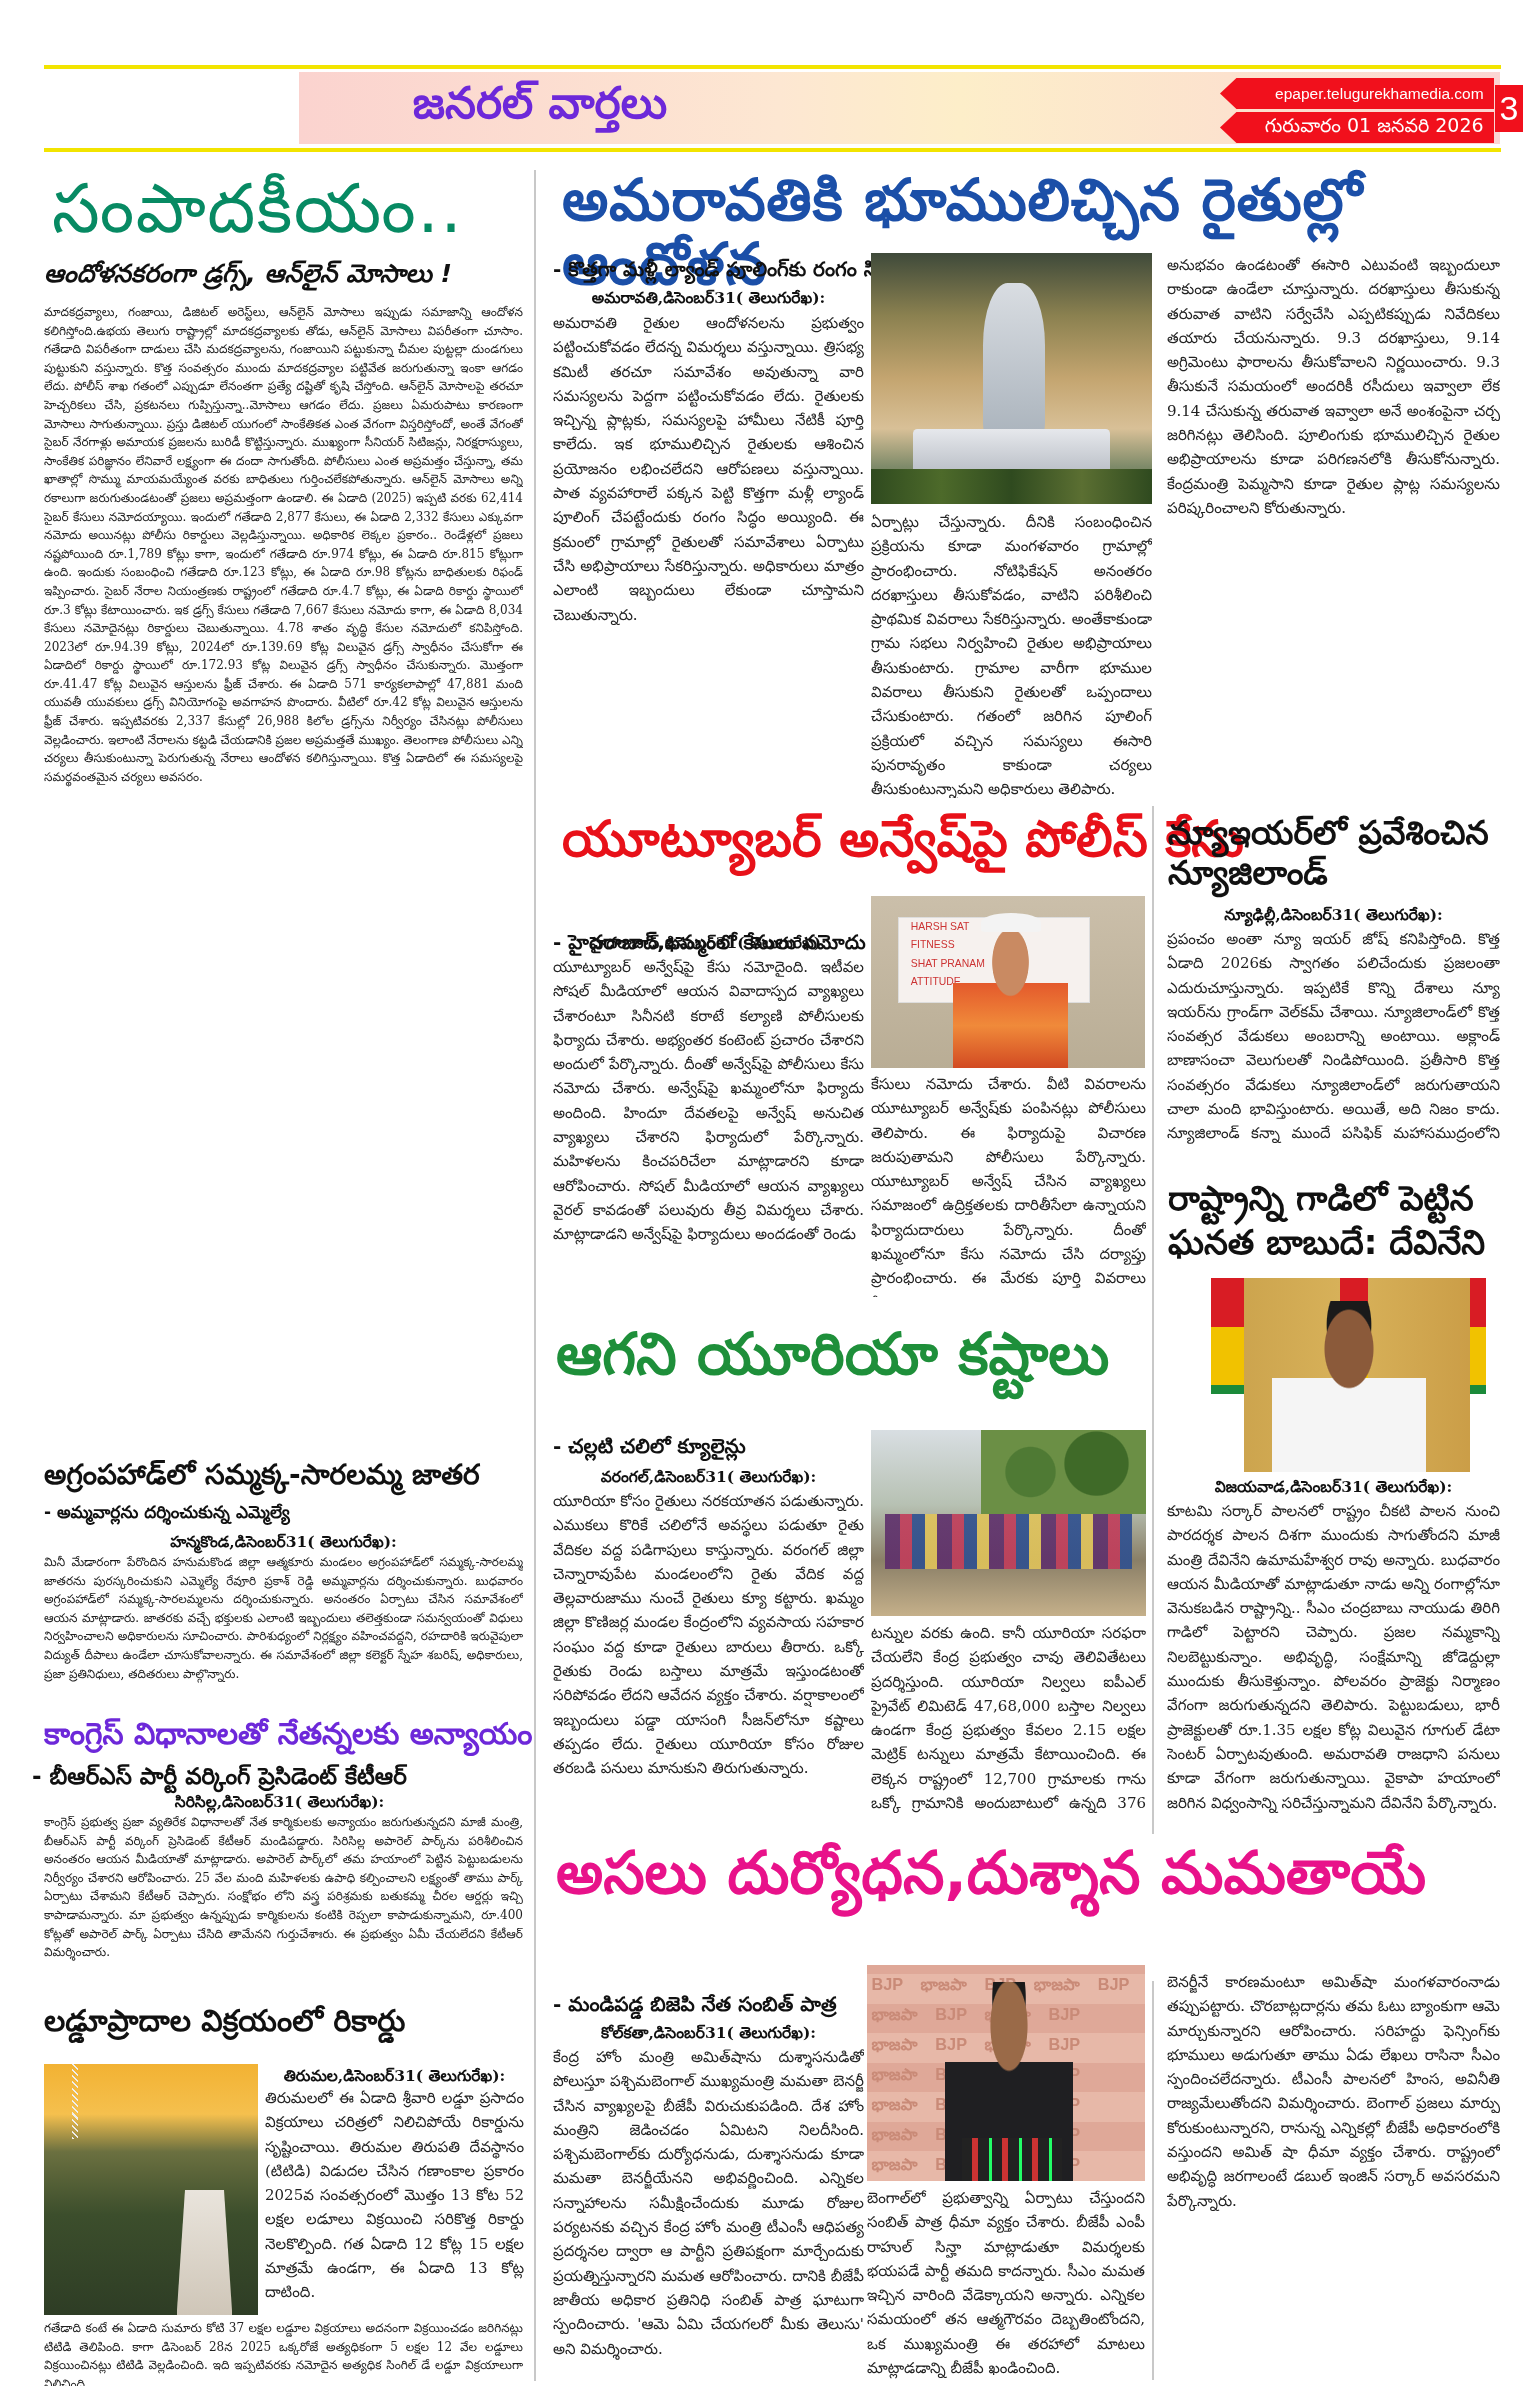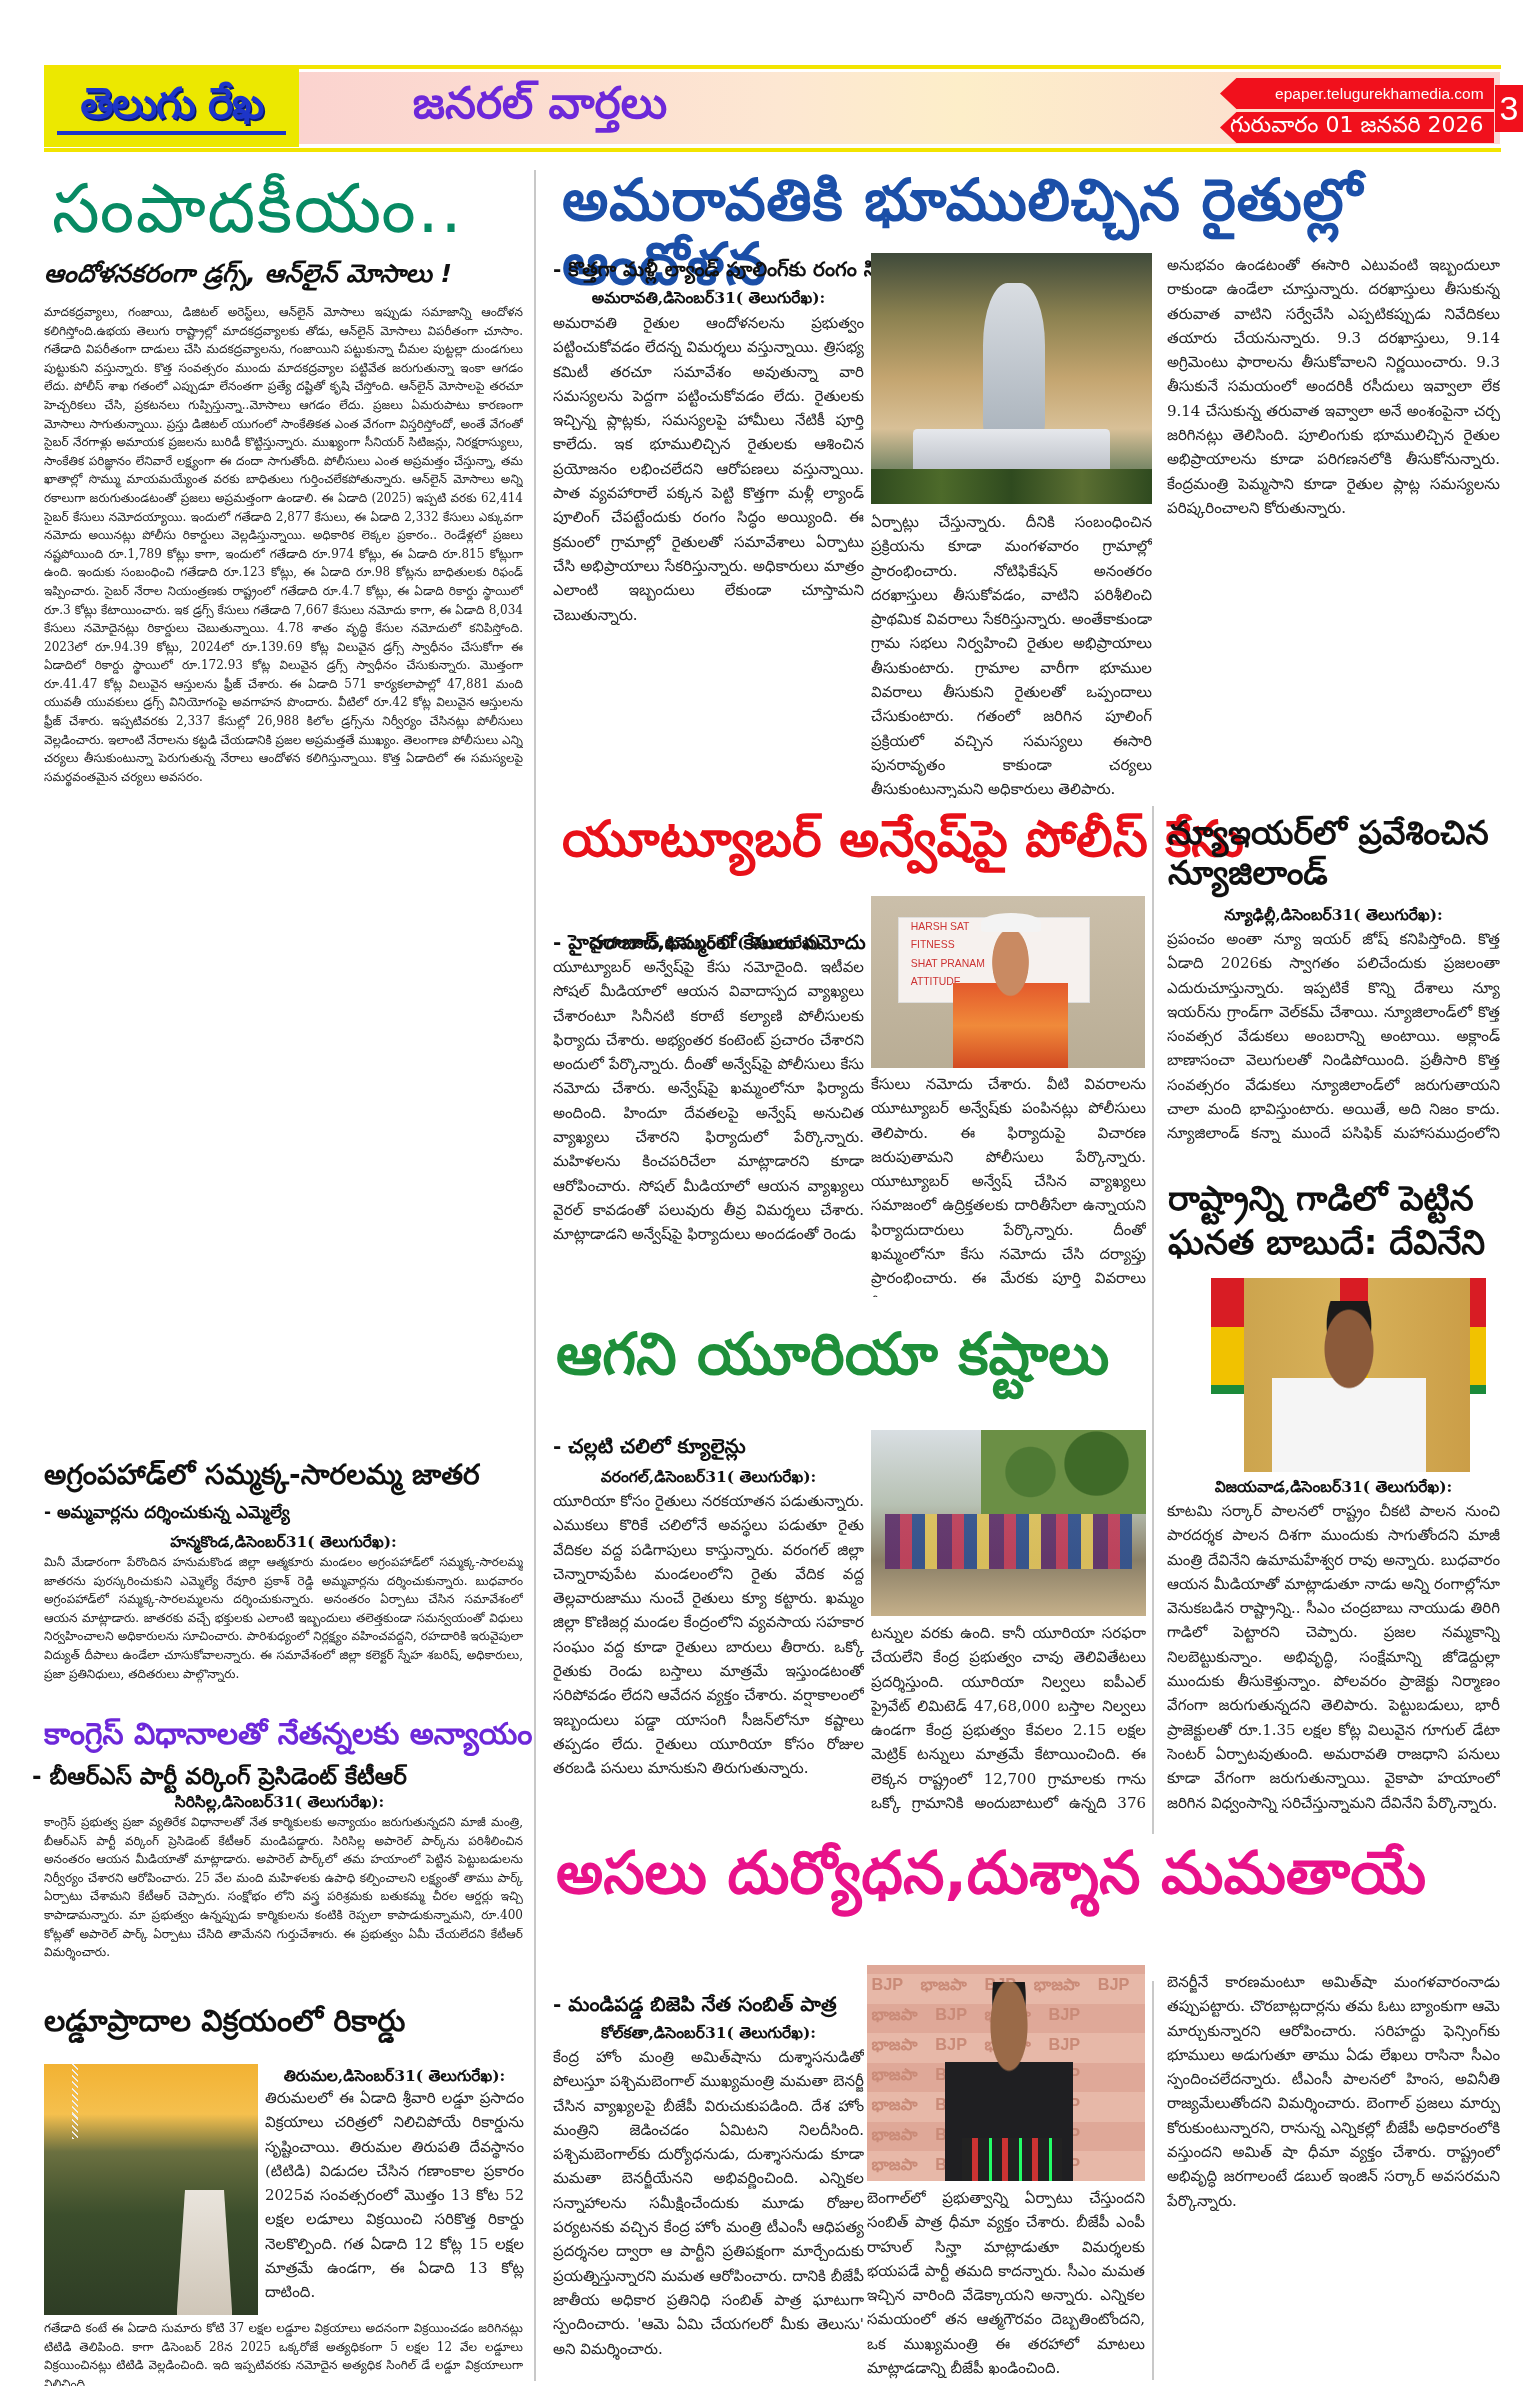--- a/index.html
+++ b/index.html
@@ -15,21 +15,21 @@
     text-shadow: 1.5px 1.5px 0 #0a1a70; letter-spacing: -1.5px; }
   .logo-underline { position: absolute; left: 13.3px; right: 13.3px; bottom: 12px; height: 4.4px; background: #1d35c8; }
   .section-band { position: absolute; left: 255px; top: 3px; width: 1201px; height: 72px;
     background: linear-gradient(90deg, #fbd3cf 0%, #fde7d2 40%, #fdeec9 55%, #fbd6d3 100%); }
   .section-title { position: absolute; left: 274px; top: 3px; width: 444px; height: 72px; display: flex;
     align-items: center; justify-content: center; font-weight: bold; font-size: 44px; color: #6d28d9; }
   .tag-url { position: absolute; left: 1176px; top: 9px; width: 274px; height: 31px; background: #f1101c;
     clip-path: polygon(6% 0, 100% 0, 100% 100%, 6% 100%, 0 50%); color: #fff; font-size: 15.5px;
     display: flex; align-items: center; justify-content: flex-end; padding-right: 10.4px; font-family: "Liberation Sans", sans-serif; }
   .tag-date { position: absolute; left: 1176px; top: 43px; width: 274px; height: 31px; background: #f1101c;
-    clip-path: polygon(6% 0, 100% 0, 100% 100%, 6% 100%, 0 50%); color: #fff; font-size: 22px;
+    clip-path: polygon(6% 0, 100% 0, 100% 100%, 6% 100%, 0 50%); color: #fff; font-size: 19px;
     display: flex; align-items: center; justify-content: flex-end; padding-right: 10.4px; }
   .page-num { position: absolute; left: 1451px; top: 16.3px; width: 28px; height: 47px; background: #f1101c;
     color: #fff; font-size: 34px; display: flex; align-items: center; justify-content: center; font-family: "Liberation Sans", sans-serif; }
 
   
   .vrule { position: absolute; width: 1.5px; background: #c8c8c8; }
 
   
   .headline { position: absolute; font-weight: bold; line-height: 1.1; }
   .subhead { position: absolute; font-weight: bold; font-size: 20px; color: #111; }
@@ -98,24 +98,20 @@
 
   .ph-sambit { background: repeating-linear-gradient(0deg, #e7b8a8 0 30px, #dfa898 30px 59px); }
   .ph-sambit .bjp { position: absolute; inset: 0; font-family: "Liberation Sans", sans-serif; font-weight: bold; font-size: 16.3px; color: #c98a77; line-height: 30px; padding: 4.4px; word-spacing: 13.3px; }
   .ph-sambit .man { position: absolute; left: 28%; top: 8%; width: 46%; height: 92%; background: radial-gradient(ellipse at 50% 22%, #9a6a48 0 20%, transparent 21%), radial-gradient(ellipse at 50% 8%, #1a1a1a 0 18%, transparent 19%), linear-gradient(180deg, transparent 40%, #1f1f22 40%); }
   .ph-sambit .mics { position: absolute; left: 34%; bottom: 0; width: 36%; height: 20%; background: repeating-linear-gradient(90deg, #222 0 10.4px, #c33 10.4px 16.3px, #222 16.3px 27px, #2f6 27px 30px); }
 </style>
 </head>
 <body>
 
 <div class="masthead">
-  <div class="logo-box">
-    <span class="logo-text">తెలుగు రేఖ</span>
-    <div class="logo-underline"></div>
-  </div>
   <div class="section-band"></div>
   <div class="section-title">జనరల్ వార్తలు</div>
   <div class="tag-url">epaper.telugurekhamedia.com</div>
   <div class="tag-date">గురువారం 01 జనవరి 2026</div>
   <div class="page-num">3</div>
 </div>
 
 <div class="vrule" style="left:534px; top:170px; height:2211px;"></div>
 <div class="vrule" style="left:1152px; top:806px; height:1028px;"></div>
 <div class="vrule" style="left:1152px; top:1981px; height:399px;"></div>

